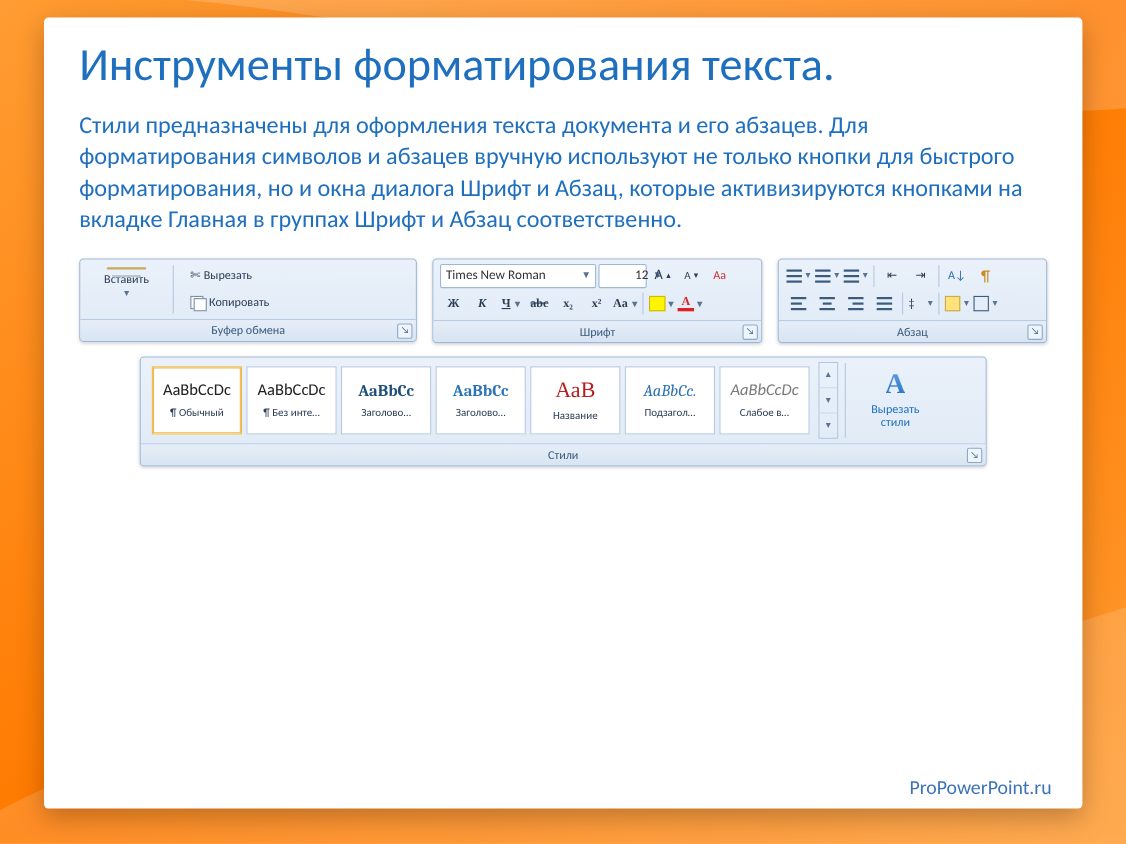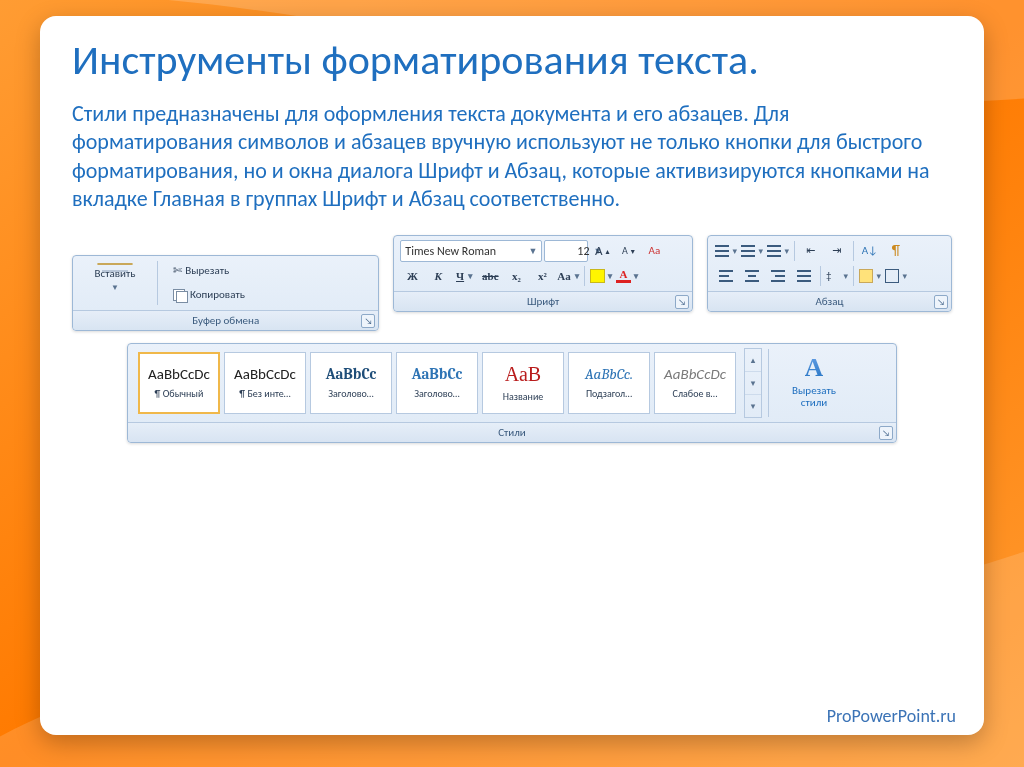--- a/index.html
+++ b/index.html
@@ -5,21 +5,21 @@
   * { box-sizing: border-box; margin: 0; padding: 0; }
   body {
     width: 1024px; height: 767px;
     font-family: "Segoe UI", Calibri, Tahoma, sans-serif;
     background: linear-gradient(135deg, #ff8c1a 0%, #ff7a00 50%, #ff8c1a 100%);
     position: relative; overflow: hidden;
   }
   .bg-curve { position: absolute; inset: 0; }
   .slide {
     position: absolute; left: 40px; top: 16px; right: 40px; bottom: 32px;
-    background: #fff; border-radius: 16px;
+    background: #fff; border-radius: 4px;
     box-shadow: 0 8px 24px rgba(0,0,0,.25);
     padding: 20px 32px 14px 32px;
   }
   .slide-title { font-size: 42px; font-weight: 400; color: #1f6fbf; line-height: 1.15; margin-bottom: 16px; }
   .slide-body { font-size: 22px; color: #1f6fbf; line-height: 1.28; }
 
   
   .row { display: flex; gap: 14px; align-items: flex-start; }
   .row1 { margin-top: 22px; }
   .row2 { margin-top: 12px; justify-content: center; }
@@ -44,21 +44,21 @@
   }
   .btn {
     border: 1px solid transparent; border-radius: 3px; padding: 2px 4px;
     display: inline-flex; align-items: center; gap: 3px;
     font-size: 11px; color: #2c3e55; height: 22px;
   }
   .btn.sq { width: 24px; justify-content: center; padding: 0; }
   .sep { width: 1px; background: #b6c9e0; align-self: stretch; margin: 1px 2px; }
 
   
-  .clip { width: 316px; margin-top: 20px; }
+  .clip { width: 316px; }
   .paste {
     width: 72px; display: flex; flex-direction: column; align-items: center;
     justify-content: flex-start; padding: 2px 0; gap: 2px;
   }
   .paste .ic {
     width: 36px; height: 40px; background: #f9e7a8; border: 1px solid #c9a85a;
     border-radius: 3px; position: relative;
   }
   .paste .ic::before {
     content:""; position:absolute; left:4px; right:4px; top:6px; bottom:4px;

